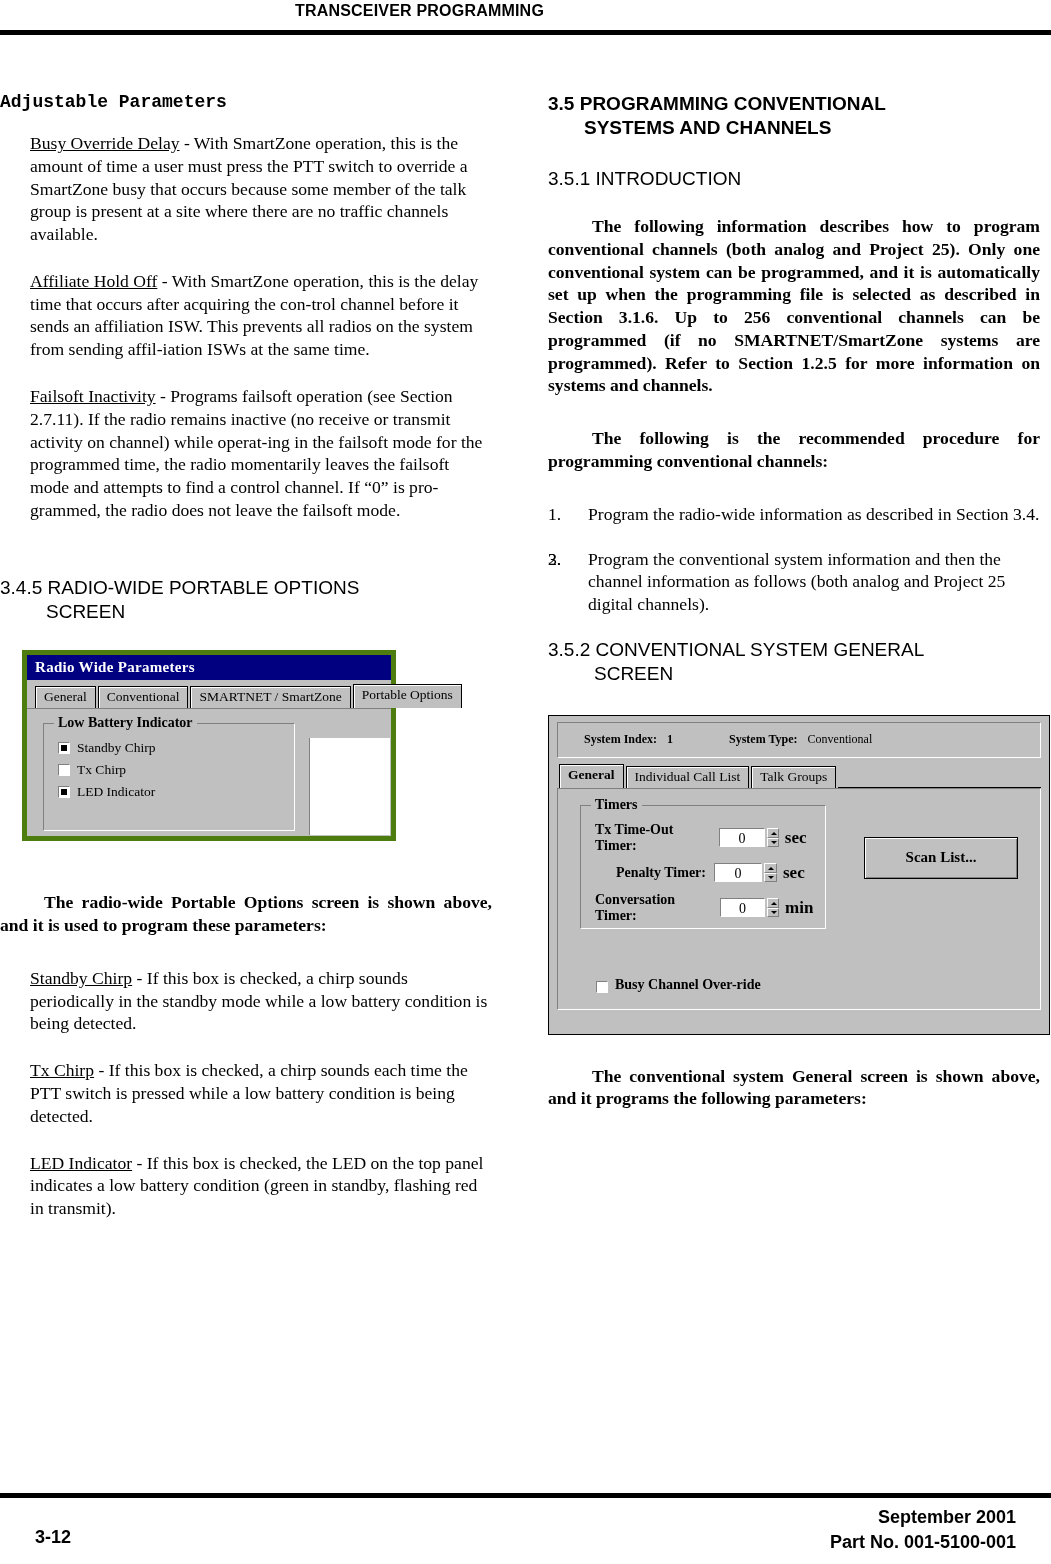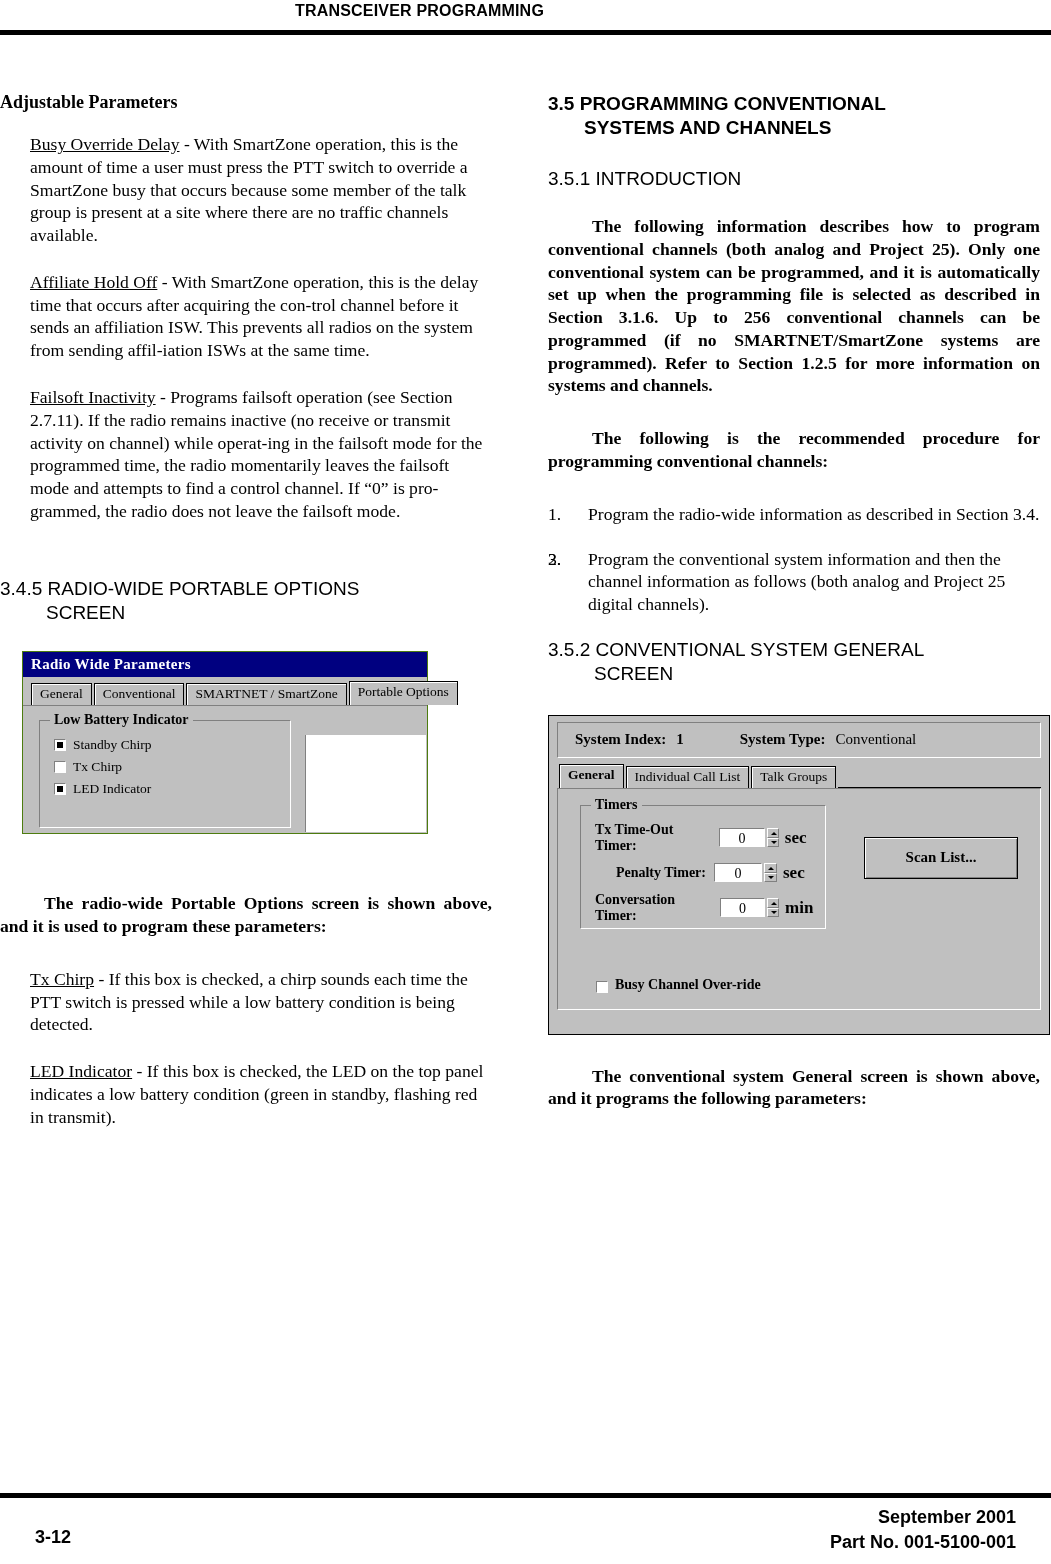--- a/index.html
+++ b/index.html
@@ -50,21 +50,21 @@
   .col-right { left: 548px; }
 
   p {
     margin: 0 0 0 0;
     font-size: 17.6px;
     line-height: 1.295;
     text-align: justify;
   }
 
   .sec-head-bold {
-    font-family: Liberation Serif, serif;
+    font-family: Liberation Mono, monospace;
     font-weight: bold;
     font-size: 18px;
     margin-bottom: 20px;
   }
   .sec-head-sans {
     font-family: "Liberation Sans", sans-serif;
     font-size: 19px;
     font-weight: bold;
     line-height: 1.28;
   }
@@ -110,22 +110,22 @@
     background: #000080;
     color: #ffffff;
     font-weight: bold;
     font-size: 15px;
     display: flex;
     align-items: center;
     padding-left: 8px;
     letter-spacing: 0.3px;
   }
   .win1 {
-    width: 406px;
-    border: 1px solid #4d7c0f;
+    width: 374px;
+    border: 5px solid #4d7c0f;
     box-sizing: border-box;
     background: #c4b5fd;
   }
   .tabrow {
     display: flex;
     align-items: flex-end;
     height: 28px;
     padding: 4px 6px 0 8px;
     box-sizing: border-box;
     background: #c0c0c0;
@@ -223,22 +223,22 @@
   .f2-top {
     margin: 6px 8px 0 8px;
     height: 36px;
     border: 1px solid #808080;
     border-right-color: #fff;
     border-bottom-color: #fff;
     background: #c0c0c0;
     display: flex;
     align-items: center;
     font-weight: bold;
-    font-size: 15px;
-    padding-left: 17px;
+    font-size: 12px;
+    padding-left: 26px;
     box-sizing: border-box;
   }
   .f2-top .lbl { margin-right: 10px; }
   .f2-top .val { font-weight: bold; }
   .f2-tabrow {
     display: flex;
     align-items: flex-end;
     height: 30px;
     padding: 6px 8px 0 10px;
     box-sizing: border-box;
@@ -432,20 +432,23 @@
         </div>
       </div>
     </div>
 
     <div style="height:26px"></div>
 
     <p class="para first-indent">The radio-wide Portable Options screen is shown above, and it is used to program these parameters:</p>
 
     <div style="height:8px"></div>
 
+    <div class="indent-blk">
+      <p><span class="u">Standby Chirp</span><span> - If this box is checked, a chirp sounds periodically in the standby mode while a low battery condition is being detected.</span></p>
+    </div>
 
     <div class="indent-blk">
       <p><span class="u">Tx Chirp</span><span> - If this box is checked, a chirp sounds each time the PTT switch is pressed while a low battery condition is being detected.</span></p>
     </div>
 
     <div class="indent-blk">
       <p><span class="u">LED Indicator</span><span> - If this box is checked, the LED on the top panel indicates a low battery condition (green in standby, flashing red in transmit).</span></p>
     </div>
 
   </div>

